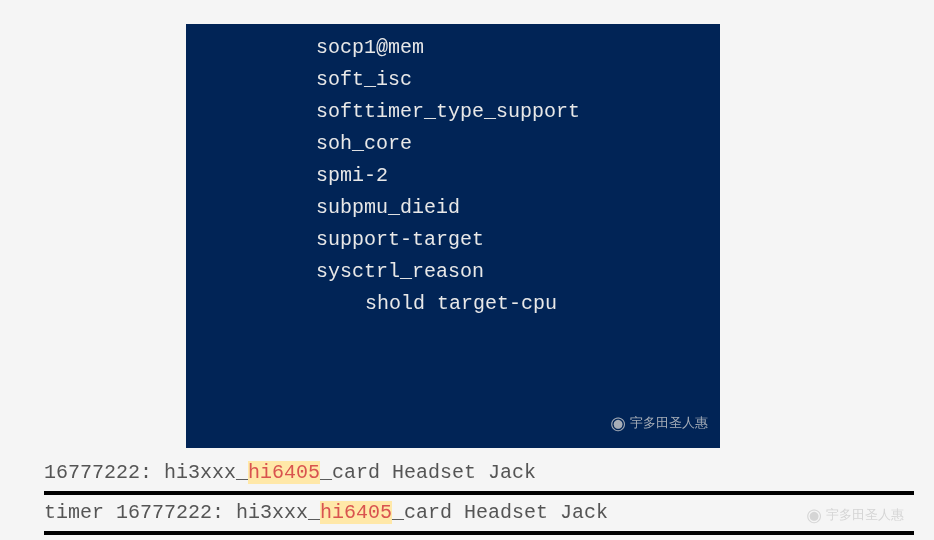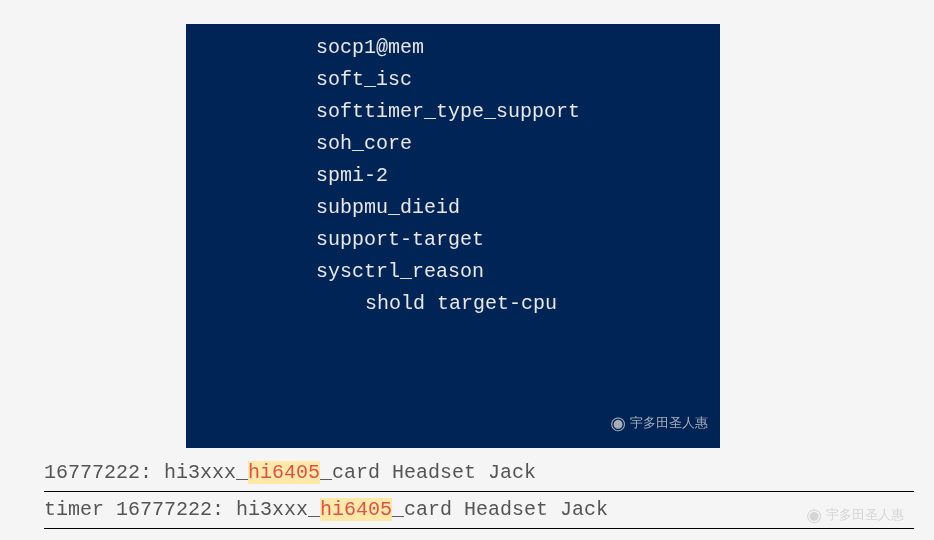--- a/index.html
+++ b/index.html
@@ -61,21 +61,21 @@
       top: 455px;
       left: 44px;
       width: 870px;
       font-family: 'Courier New', monospace;
       font-size: 20px;
       line-height: 1.6;
       color: #555;
     }
     .log-line {
       white-space: nowrap;
-      border-bottom: 1px solid #000000;
+      border-bottom: 4px solid #000000;
       padding: 2px 0;
     }
     .highlight {
       background: #ffe8a8;
       color: #d9534f;
     }
     .weibo-watermark-bottom {
       position: absolute;
       right: 30px;
       bottom: 14px;

